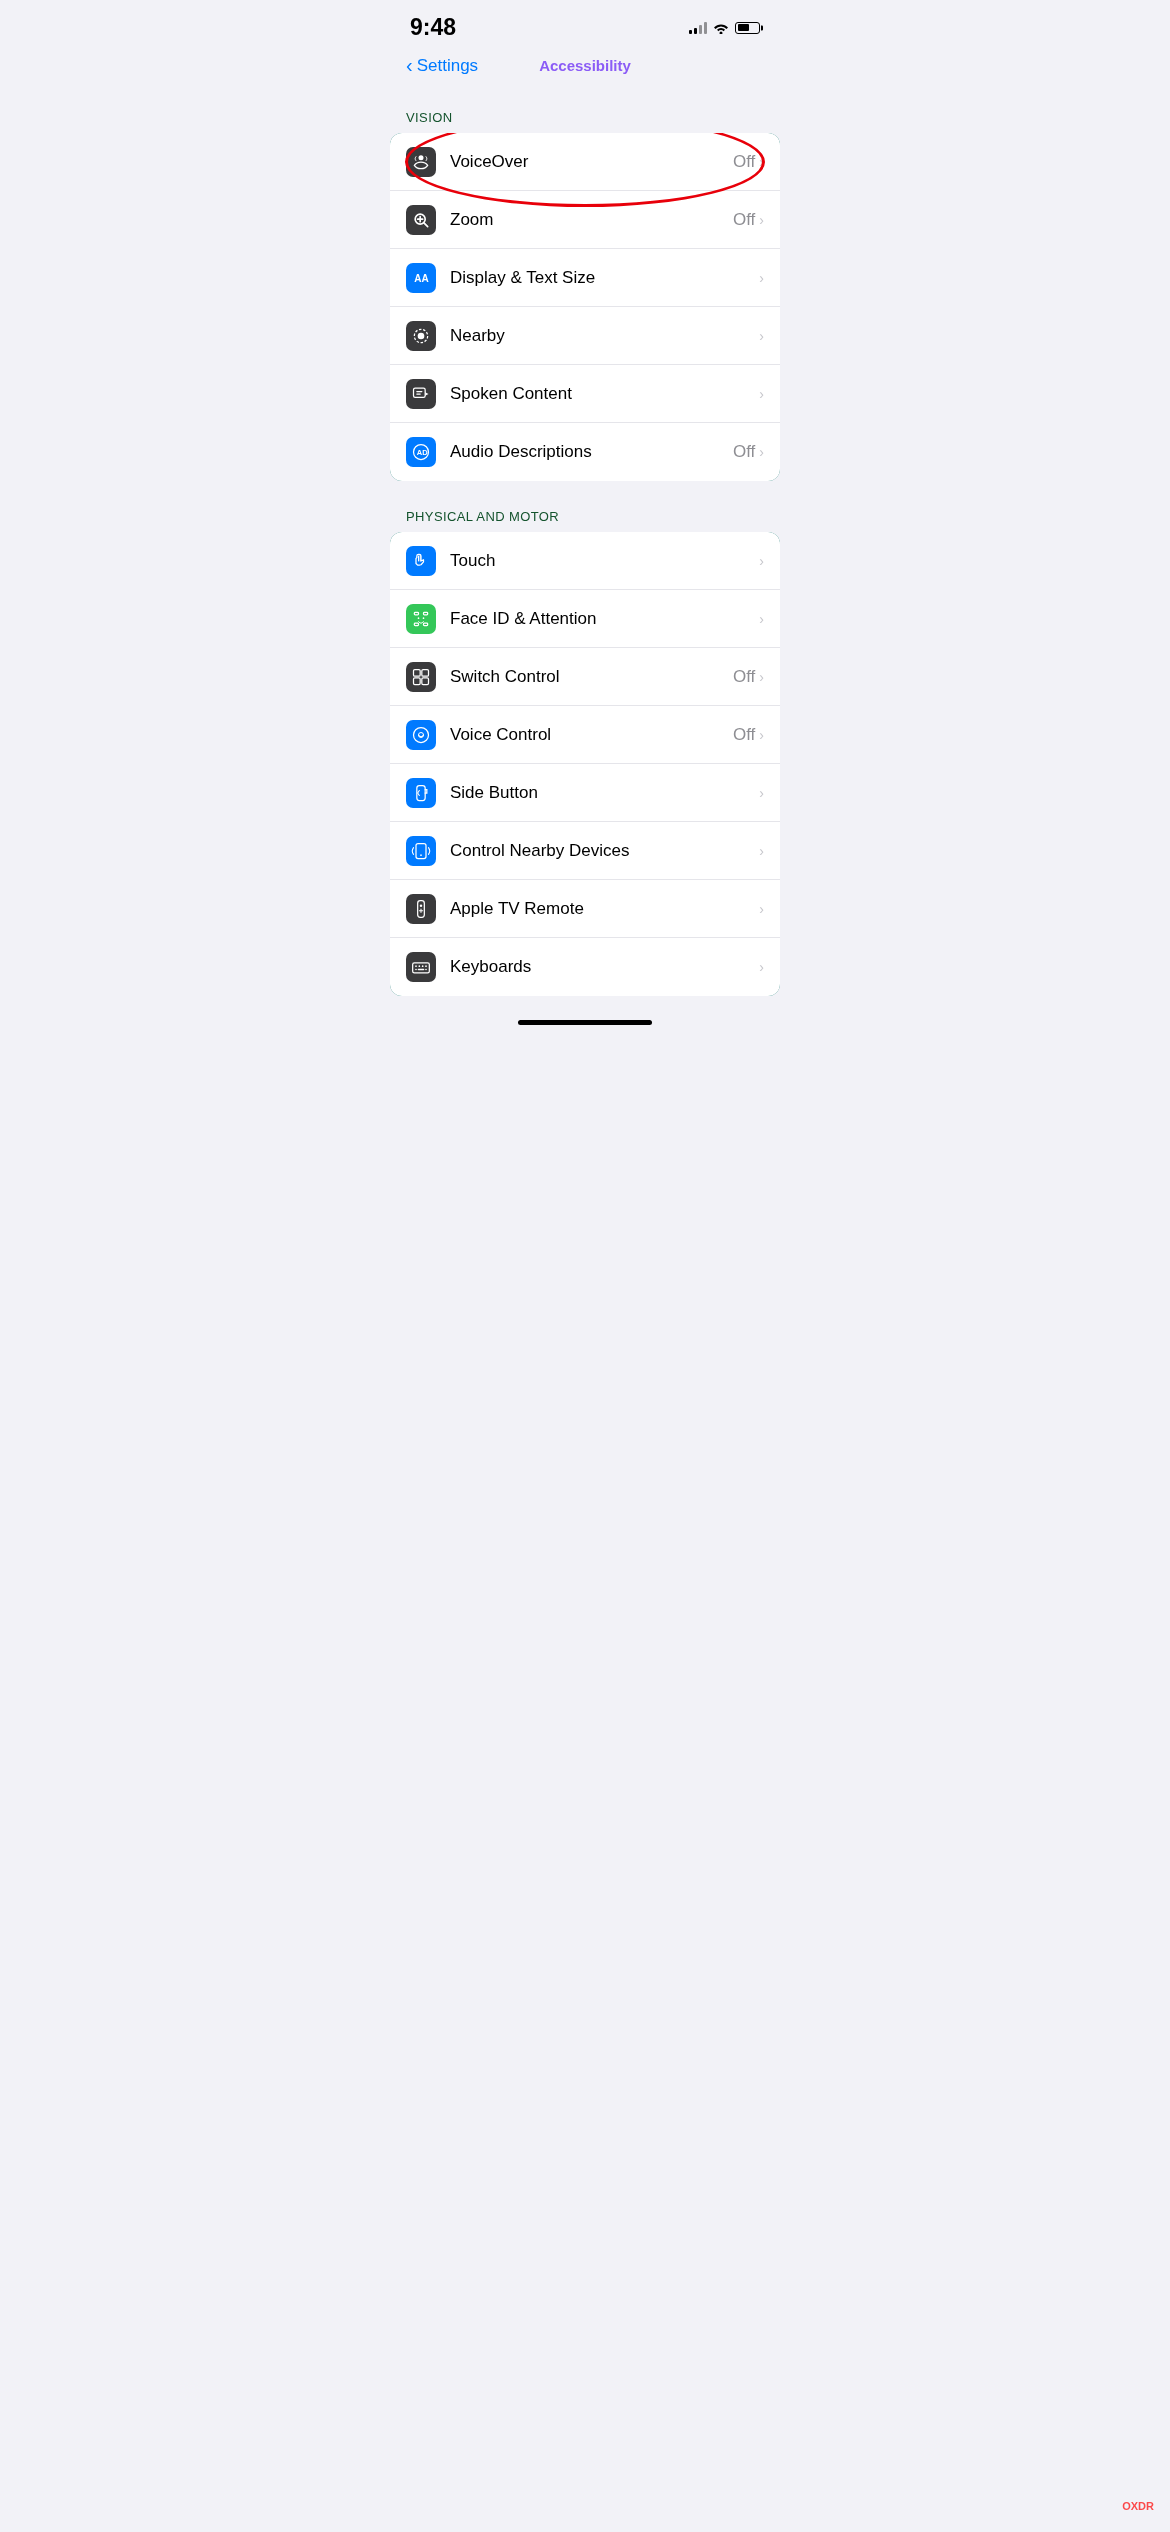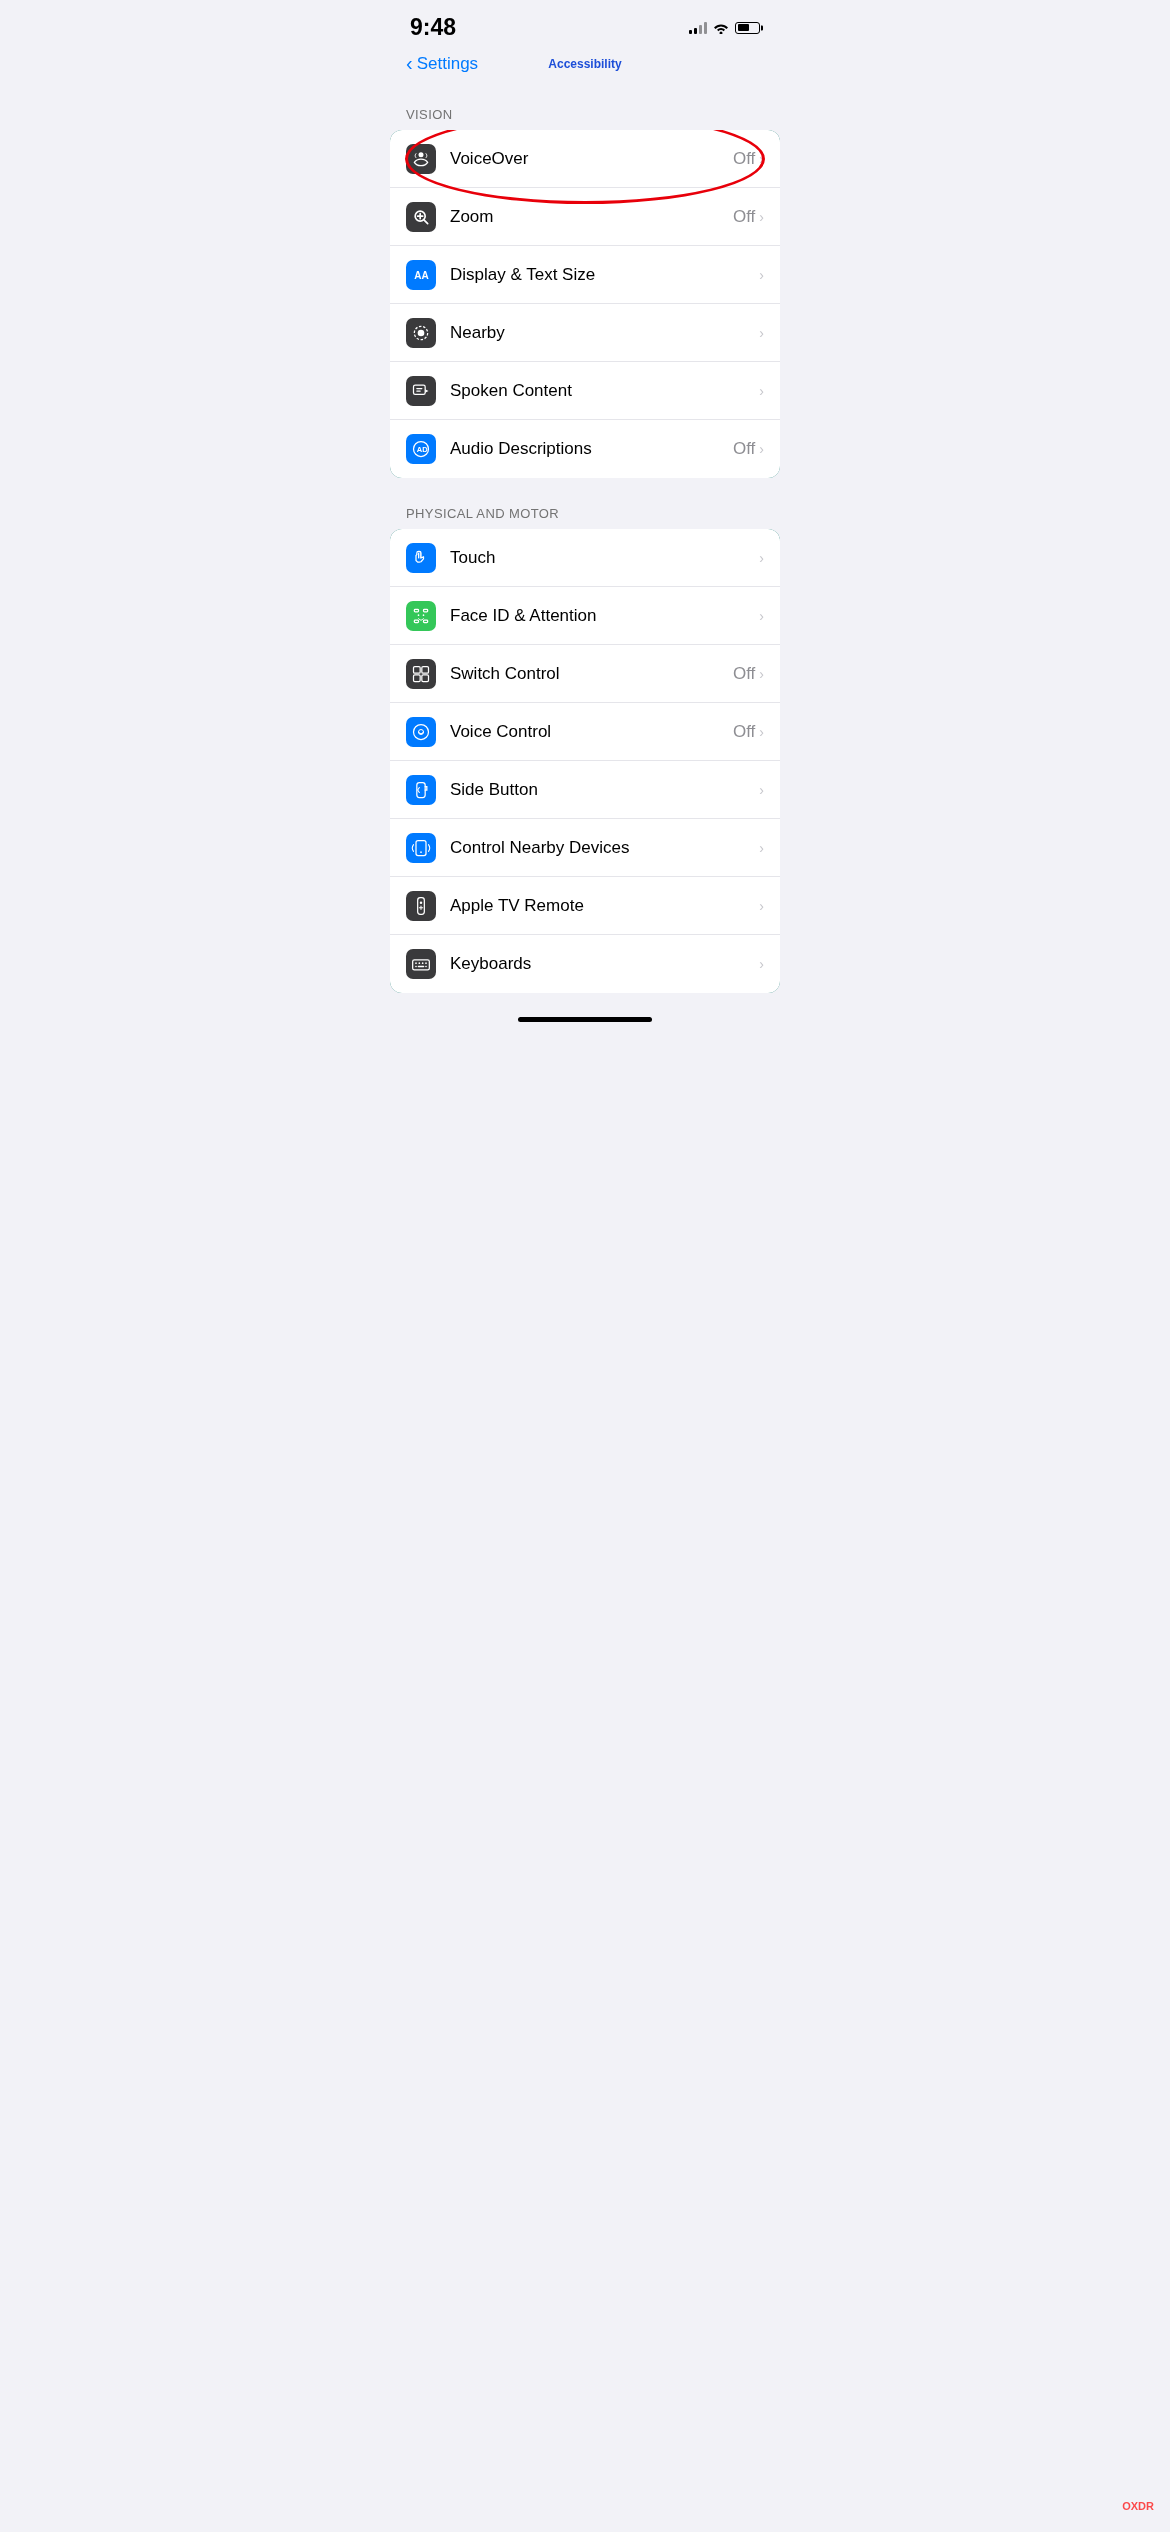--- a/index.html
+++ b/index.html
@@ -97,29 +97,29 @@
       color: #007aff;
       font-size: 17px;
       gap: 4px;
       cursor: pointer;
     }
     .back-chevron {
       font-size: 20px;
       margin-top: -1px;
     }
     .nav-title {
-      font-size: 12px;
+      font-size: 15px;
       font-weight: 600;
-      color: #1d4ed8;
+      color: #8b5cf6;
     }
 
     
     .section-label {
       font-size: 13px;
-      color: #737373;
+      color: #14532d;
       font-weight: 400;
       text-transform: uppercase;
       letter-spacing: 0.4px;
       padding: 20px 16px 8px;
     }
 
     .settings-group {
       background: #0f766e;
       border-radius: 12px;
       overflow: hidden;

